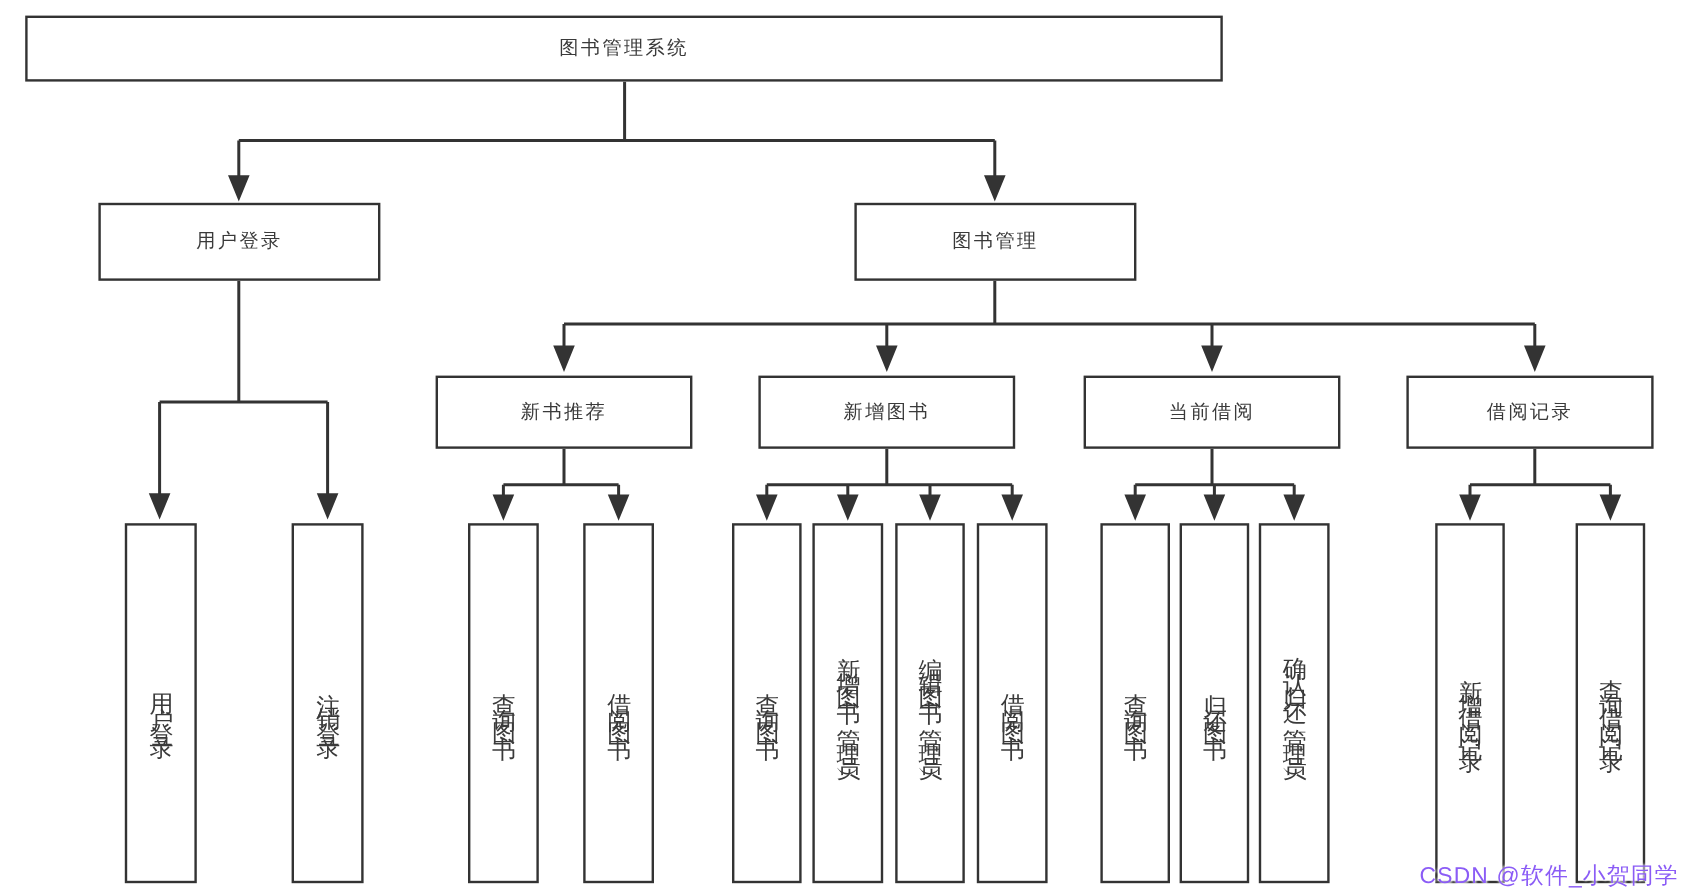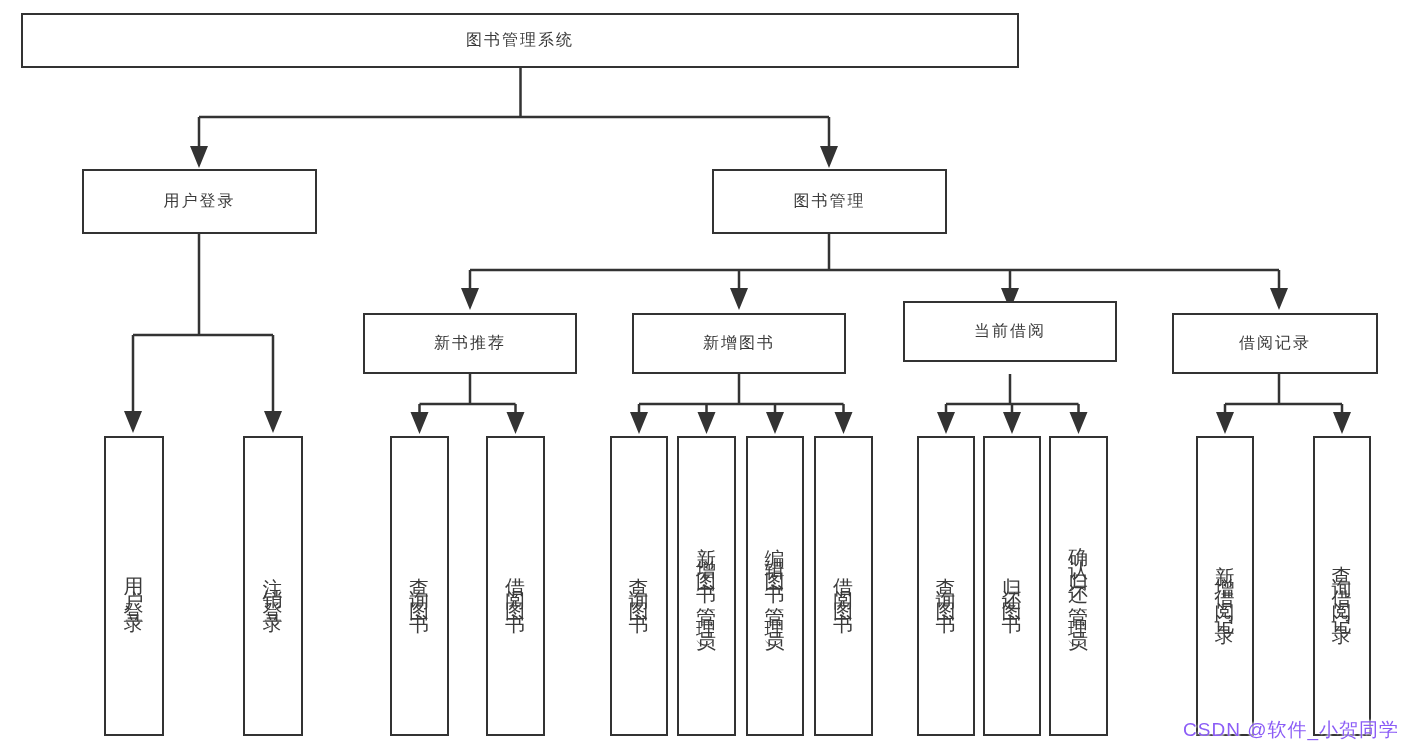--- a/index.html
+++ b/index.html
@@ -87,21 +87,21 @@
   <div class="box h" style="left:712px;top:169px;width:235px;height:65px">
     <span>图书管理</span>
   </div>
 
   <div class="box h" style="left:363px;top:313px;width:214px;height:61px">
     <span>新书推荐</span>
   </div>
   <div class="box h" style="left:632px;top:313px;width:214px;height:61px">
     <span>新增图书</span>
   </div>
-  <div class="box h" style="left:903px;top:301px;width:214px;height:61px">
+  <div class="box h" style="left:903px;top:313px;width:214px;height:61px">
     <span>当前借阅</span>
   </div>
   <div class="box h" style="left:1172px;top:313px;width:206px;height:61px">
     <span>借阅记录</span>
   </div>
 
   <div class="box v" style="left:104px;top:436px;width:60px;height:300px">
     <span>用户登录</span>
   </div>
   <div class="box v" style="left:243px;top:436px;width:60px;height:300px">

